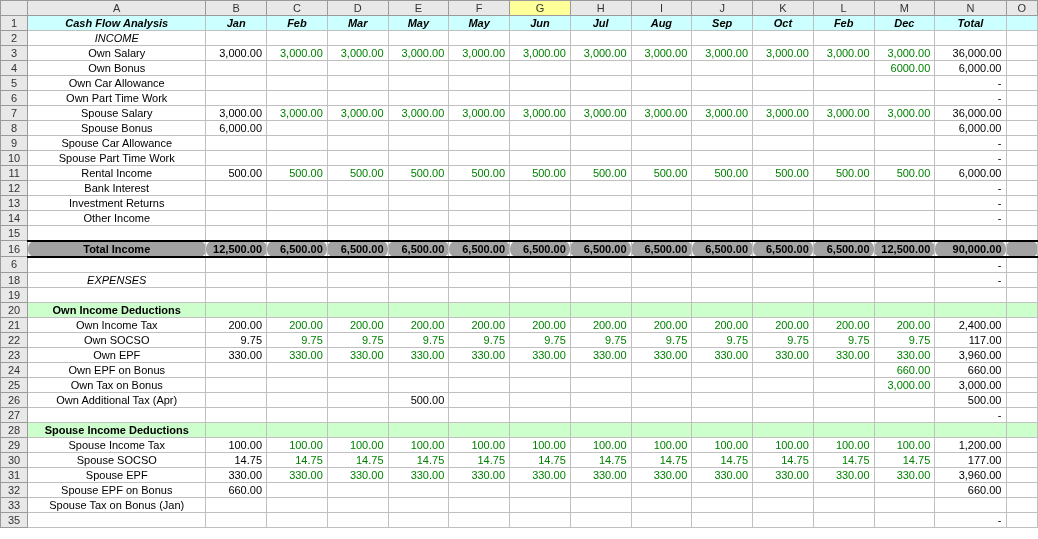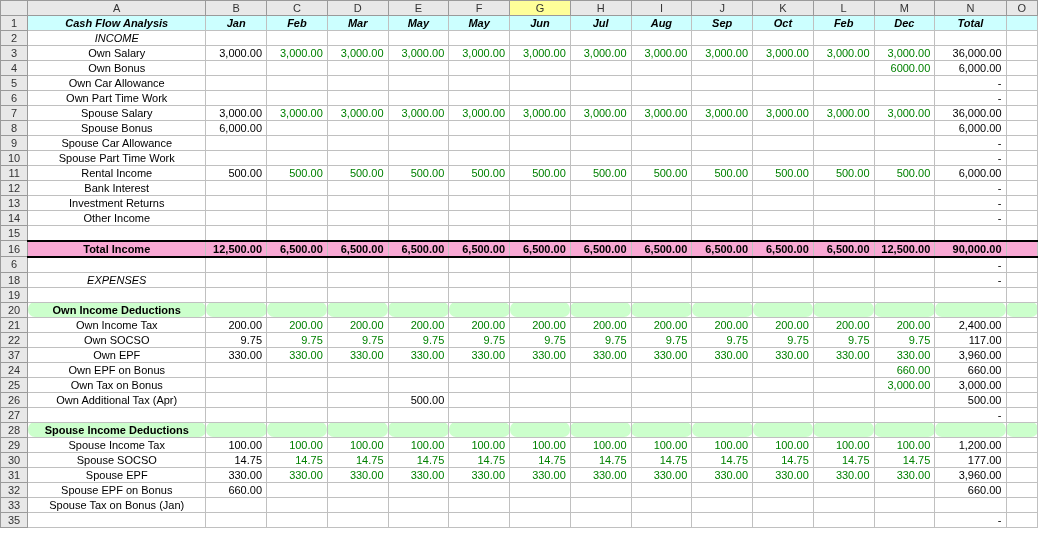--- a/index.html
+++ b/index.html
@@ -44,22 +44,22 @@
 .col-month { width: 58px; }
 .col-total { width: 68px; }
 .col-O { width: 30px; }
 .hdr-row td { background: #ccffff; font-weight: bold; font-style: italic; text-align: center; margin-top: 28px; }
 .hdr-row td.label-cell { text-align: center; }
 .num { text-align: right; }
 .green { color: #008000; }
 .bold { font-weight: normal; }
 .ital { font-style: italic; }
 .center { text-align: center; }
-.total-row td { background: #f9a8d4; font-weight: bold; border-top: 2px solid #000; border-bottom: 2px solid #000;}
-.section-row td { background: #ccffcc; font-weight: bold; border-radius: 7px; }
+.total-row td { background: #a3a3a3; font-weight: bold; border-top: 2px solid #000; border-bottom: 2px solid #000; border-radius: 7px;}
+.section-row td { background: #ccffcc; font-weight: bold; }
 .sel-col { background: #ffff99 !important; }
 .label-cell { text-align: center; }
 </style>
 </head>
 <body>
 
 <table>
 <colgroup>
   <col style="width:26px">
       <col class="col-A">
@@ -489,21 +489,21 @@
         <td class="num green">9.75</td>
         <td class="num green">9.75</td>
         <td class="num green">9.75</td>
         <td class="num green">9.75</td>
         <td class="num green">9.75</td>
         <td class="num green">9.75</td>
         <td class="num bold">117.00</td>
         <td></td>
       </tr>
       <tr>
-        <th class="row-hdr">37</th>
+        <th class="row-hdr">23</th>
         <td class="label-cell">Own EPF</td>
         <td class="num">330.00</td>
         <td class="num green">330.00</td>
         <td class="num green">330.00</td>
         <td class="num green">330.00</td>
         <td class="num green">330.00</td>
         <td class="num green">330.00</td>
         <td class="num green">330.00</td>
         <td class="num green">330.00</td>
         <td class="num green">330.00</td>

